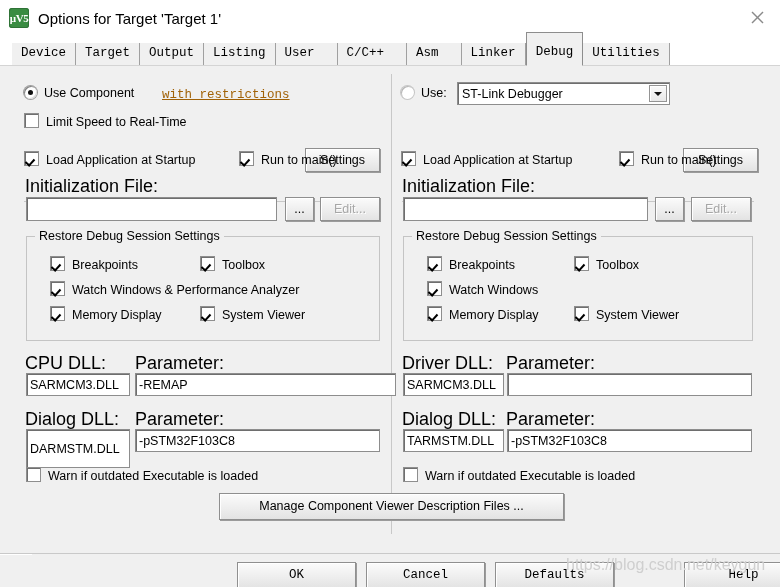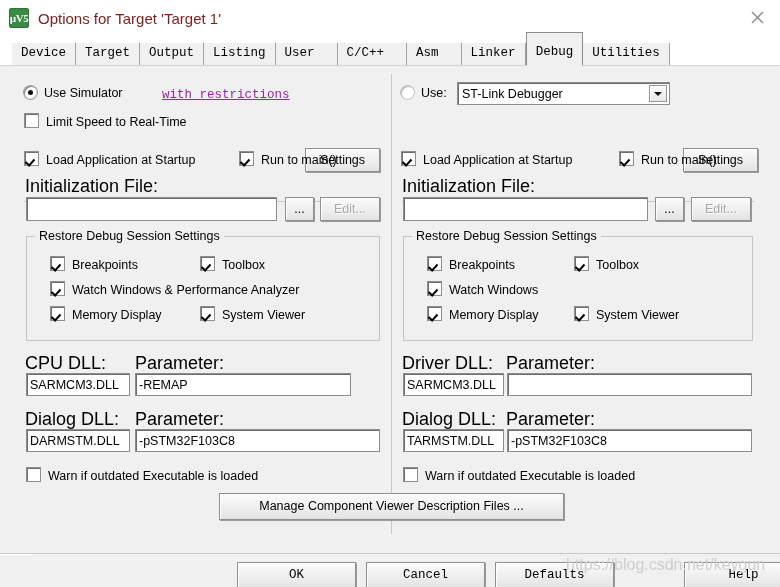--- a/index.html
+++ b/index.html
@@ -42,21 +42,21 @@
     color: #ffffff;
     font-size: 11px;
     font-weight: bold;
     line-height: 20px;
     text-align: center;
     font-family: "Liberation Serif", serif;
     letter-spacing: -0.5px;
   }
   .title-text {
     font-size: 15px;
-    color: #7f1d1d;
+    color: #000000;
     font-family: "Liberation Sans", sans-serif;
   }
   .close-btn {
     position: absolute;
     right: 0;
     top: 0;
     width: 46px;
     height: 34px;
     display: flex;
     align-items: center;
@@ -226,21 +226,21 @@
     box-sizing: border-box;
   }
   .combo .arrowbox .tri {
     width: 0; height: 0;
     border-left: 4px solid transparent;
     border-right: 4px solid transparent;
     border-top: 4px solid #111;
   }
 
   .link {
-    color: #a21caf;
+    color: #a16207;
     text-decoration: underline;
     font-family: "Liberation Mono", monospace;
     font-size: 12.5px;
   }
 
   .group {
     border: 1px solid #c4c4c4;
     box-sizing: border-box;
     position: absolute;
   }
@@ -315,21 +315,21 @@
 <div class="dialog">
 
   <div class="panes">
     <div class="vdivider"></div>
     <div class="hdivider left"></div>
     <div class="hdivider right"></div>
 
     <div class="pane left">
 
       <div class="row" style="left:24px; top:20px;">
-        <span class="radio on"></span><span class="lbl">Use Simulator</span>
+        <span class="radio on"></span><span class="lbl">Use Component</span>
       </div>
 
       <div class="row" style="left:162px; top:21px;">
         <span class="link">with restrictions</span>
       </div>
 
       <div class="btn" style="position:absolute; left:305px; top:82px; width:75px; height:24px;">
         <span>Settings</span>
       </div>
 
@@ -374,27 +374,27 @@
         <div class="row" style="left:173px; top:69px;">
           <span class="cbox on"></span><span class="lbl">System Viewer</span>
         </div>
       </div>
 
       <div class="row fieldlabel" style="left:25px; top:287px;">CPU DLL:</div>
       <div class="row fieldlabel" style="left:135px; top:287px;">Parameter:</div>
       <div class="tbox" style="position:absolute; left:26px; top:307px; width:104px; height:23px;">
         <span>SARMCM3.DLL</span>
       </div>
-      <div class="tbox" style="position:absolute; left:135px; top:307px; width:216px; height:23px;">
+      <div class="tbox" style="position:absolute; left:135px; top:307px; width:261px; height:23px;">
         <span>-REMAP</span>
       </div>
 
       <div class="row fieldlabel" style="left:25px; top:343px;">Dialog DLL:</div>
       <div class="row fieldlabel" style="left:135px; top:343px;">Parameter:</div>
-      <div class="tbox" style="position:absolute; left:26px; top:363px; width:104px; height:23px;">
+      <div class="tbox" style="position:absolute; left:26px; top:363px; width:104px; height:39px;">
         <span>DARMSTM.DLL</span>
       </div>
       <div class="tbox" style="position:absolute; left:135px; top:363px; width:245px; height:23px;">
         <span>-pSTM32F103C8</span>
       </div>
 
       <div class="row" style="left:26px; top:401px;">
         <span class="cbox"></span><span class="lbl">Warn if outdated Executable is loaded</span>
       </div>
     </div>

